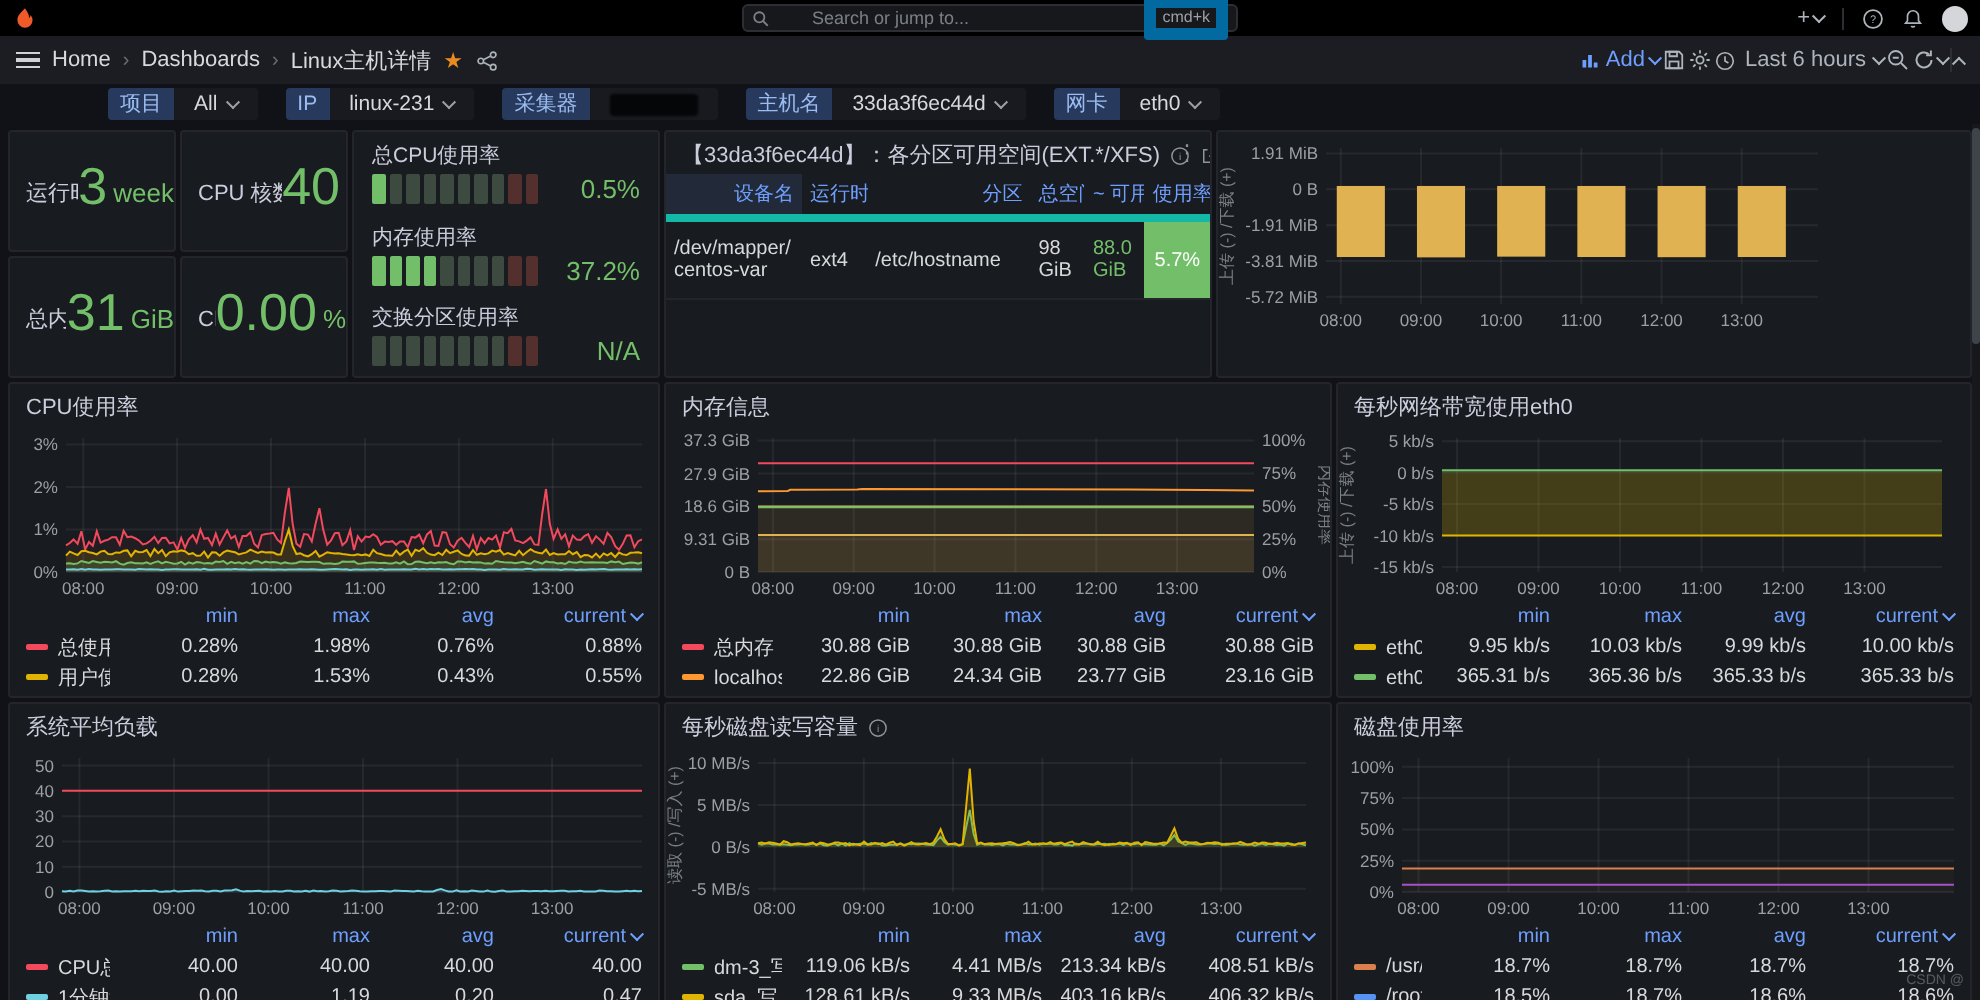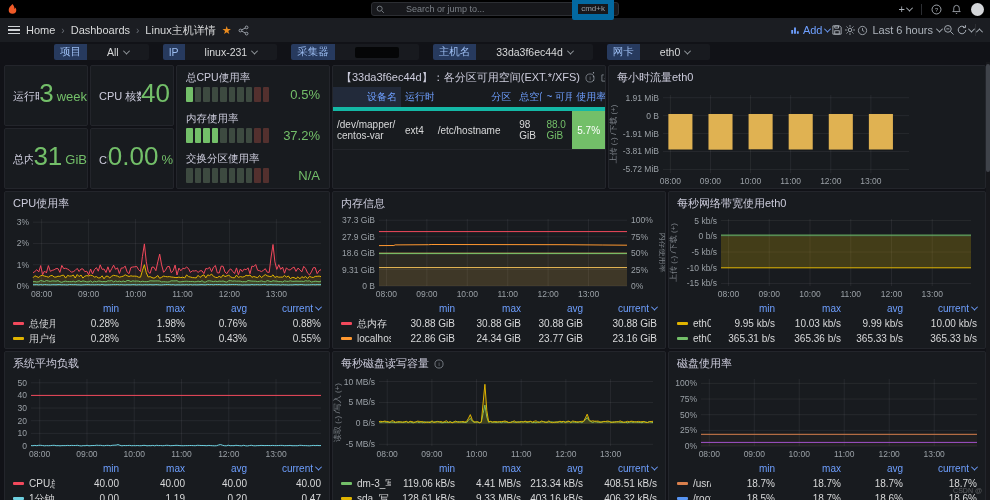--- a/index.html
+++ b/index.html
@@ -32,21 +32,21 @@
   .crumb-sep { color:#6a6f77; font-size:10px; }
   .star { color:#eb8b1e; font-size:11px; }
   .crumb-right { margin-left:auto; display:flex; align-items:center; gap:1px; color:#aeb4bc; font-size:11px; }
   .addbtn { color:#6e9fff; display:flex; align-items:center; gap:3px; }
   .timebtn { display:flex; align-items:center; gap:4px; }
 
   
   .filterbar { height:20px; background:#111217; display:flex; align-items:center; padding:0 8px; gap:14px; font-size:10.5px;margin-left:46px; }
   .fgroup { display:flex; align-items:center; }
   .flabel { background:#273a5e; color:#9bbcf0; padding:1px 6px; border-radius:2px 0 0 2px; height:16px; display:flex; align-items:center; }
-  .fvalue { background:#181a1f; color:#d8d9da; padding:1px 20px; border-radius:0 2px 2px 0; height:16px; display:flex; align-items:center; gap:5px; min-width:34px; }
+  .fvalue { background:#181a1f; color:#d8d9da; padding:1px 10px; border-radius:0 2px 2px 0; height:16px; display:flex; align-items:center; gap:5px; min-width:34px; }
   .fvalue .chev { color:#9aa0a6; }
   .redact { width:44px; height:11px; background:#050607; border-radius:2px; filter:blur(.6px); }
 
   
   .dash { height:438px; padding:3px 4px 0 4px; display:flex; flex-direction:column; gap:2px; position:relative; }
   .row { display:flex; gap:2px; }
   .r1 { height:124px; }
   .r2, .r3 { height:158px; flex:none; }
   .panel { background:#181b1f; border:1px solid #23252b; border-radius:2px; position:relative; overflow:hidden; }
   .ptitle { font-size:11px; color:#ccccdc; padding:4px 8px 2px 8px; white-space:nowrap; overflow:hidden;
@@ -357,21 +357,20 @@
      <td class="avail">88.0 GiB</td>
      <td class="usecell">
                 <div class="usefill">5.7%</div>
               </td>
             </tr>
           </tbody>
         </table>
     </div>
 
     <div class="panel chartpanel">
-      <div class="ptitle">每小时流量eth0</div>
       <div class="chartbox">
           <svg width="316" height="101">
             <text x="7" y="47" fill="#7b8087" font-size="8" text-anchor="middle" transform="rotate(-90 7 47)">上传 (-) /下载 (+)</text>
             <line x1="54" y1="10.725301204819283" x2="300" y2="10.725301204819283" stroke="rgba(204,204,220,0.08)"></line>
             <text x="50" y="13.725301204819283" fill="#9aa0a6" font-size="8.5" text-anchor="end">1.91 MiB</text>
             <line x1="54" y1="28.674698795180728" x2="300" y2="28.674698795180728" stroke="rgba(204,204,220,0.08)"></line>
             <text x="50" y="31.674698795180728" fill="#9aa0a6" font-size="8.5" text-anchor="end">0 B</text>
             <line x1="54" y1="46.624096385542174" x2="300" y2="46.624096385542174" stroke="rgba(204,204,220,0.08)"></line>
             <text x="50" y="49.624096385542174" fill="#9aa0a6" font-size="8.5" text-anchor="end">-1.91 MiB</text>
             <line x1="54" y1="64.47951807228915" x2="300" y2="64.47951807228915" stroke="rgba(204,204,220,0.08)"></line>

